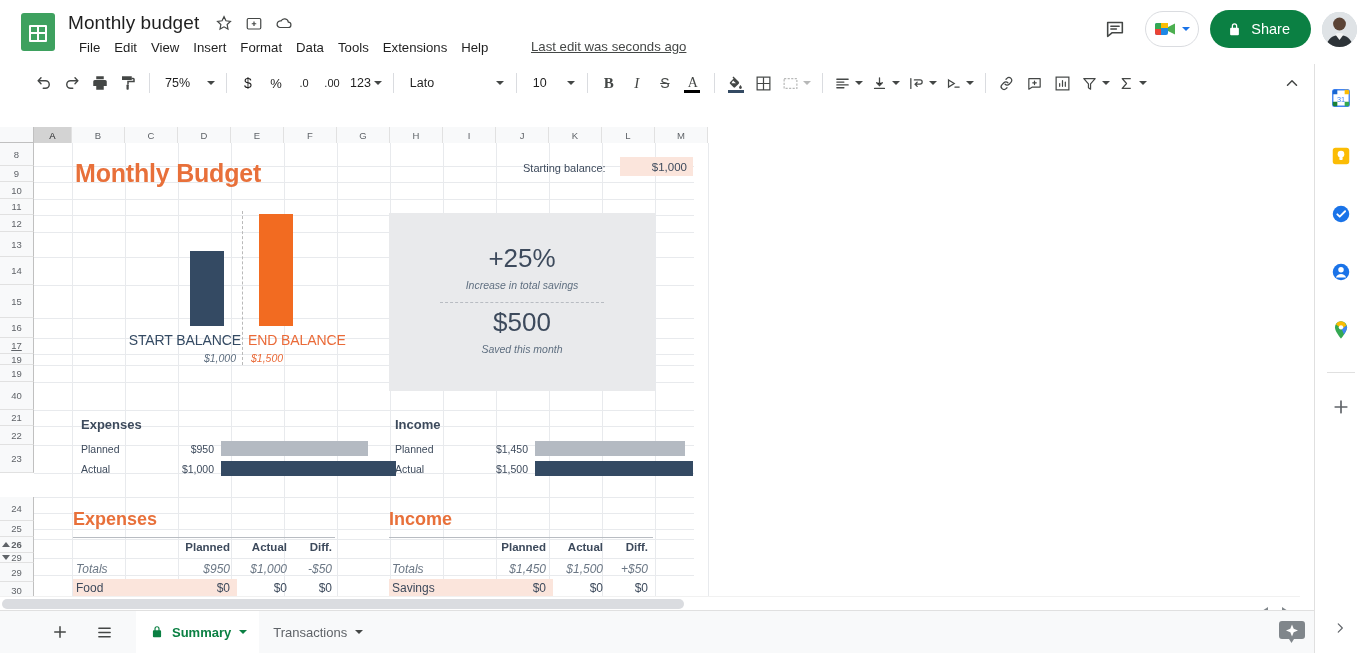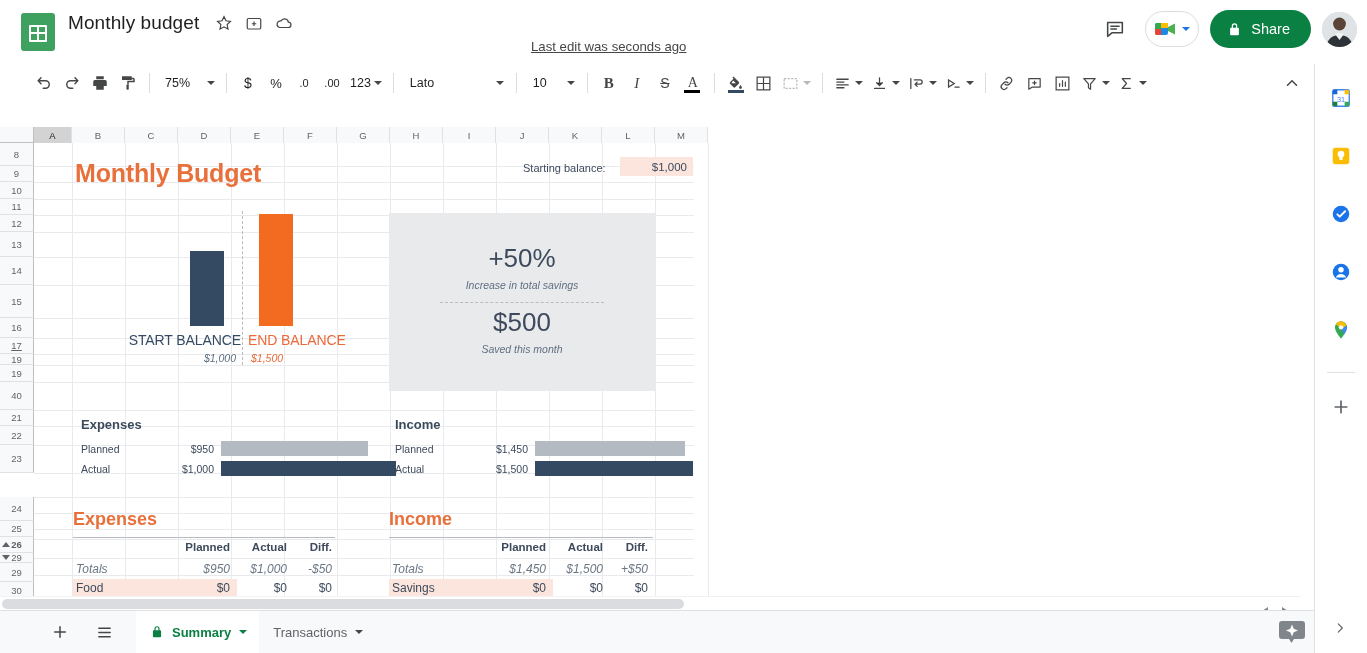--- a/index.html
+++ b/index.html
@@ -255,20 +255,31 @@
         <svg class="ticon" viewBox="0 0 24 24" fill="none" stroke="currentColor" stroke-width="1.6">
             <rect x="3" y="6" width="18" height="14" rx="1.6"></rect>
             <path d="M12 10v6M9 13h6"></path>
           </svg>
         <svg class="ticon" viewBox="0 0 24 24" fill="none" stroke="currentColor" stroke-width="1.6">
             <path d="M6.5 18h11a3.6 3.6 0 00.3-7.2A5.2 5.2 0 008 9.3 3.9 3.9 0 006.5 18z"></path>
           </svg>
       </div>
     </div>
 
+    <div class="menubar">
+      <div class="menu-item">File</div>
+      <div class="menu-item">Edit</div>
+      <div class="menu-item">View</div>
+      <div class="menu-item">Insert</div>
+      <div class="menu-item">Format</div>
+      <div class="menu-item">Data</div>
+      <div class="menu-item">Tools</div>
+      <div class="menu-item">Extensions</div>
+      <div class="menu-item">Help</div>
+    </div>
 
     <div class="last-edit">Last edit was seconds ago</div>
 
     <div class="hdr-right">
       <div class="icon-btn">
         <svg width="22" height="22" viewBox="0 0 24 24" fill="none" stroke="#444746" stroke-width="1.7">
             <path d="M4 5h16v11H9l-5 4z" stroke-linejoin="round"></path>
             <path d="M7.5 9h9M7.5 12h6" stroke-linecap="round"></path>
           </svg>
       </div>
@@ -603,21 +614,21 @@
         <div class="chart-div"></div>
         <div class="bar-start" id="bar0" style="height: 75px; background: rgb(52, 74, 99);"></div>
         <div class="bar-end" id="bar1" style="height: 112px; background: rgb(242, 107, 33);"></div>
         <div class="lbl-start">START BALANCE</div>
         <div class="lbl-end">END BALANCE</div>
         <div class="val-start">$1,000</div>
         <div class="val-end">$1,500</div>
       </div>
 
       <div class="card">
-        <div class="card-pct">+50%</div>
+        <div class="card-pct">+25%</div>
         <div class="card-pct-sub">Increase in total savings</div>
         <div class="card-rule"></div>
         <div class="card-amt">$500</div>
         <div class="card-amt-sub">Saved this month</div>
       </div>
 
       <div class="prog-sec" style="left:41px; top:274px; width:310px; height:60px;">
         <div class="prog-title">Expenses</div>
         <div class="prog-row" style="top:24px;left:6px;">
           <span class="prog-name">Planned</span>

